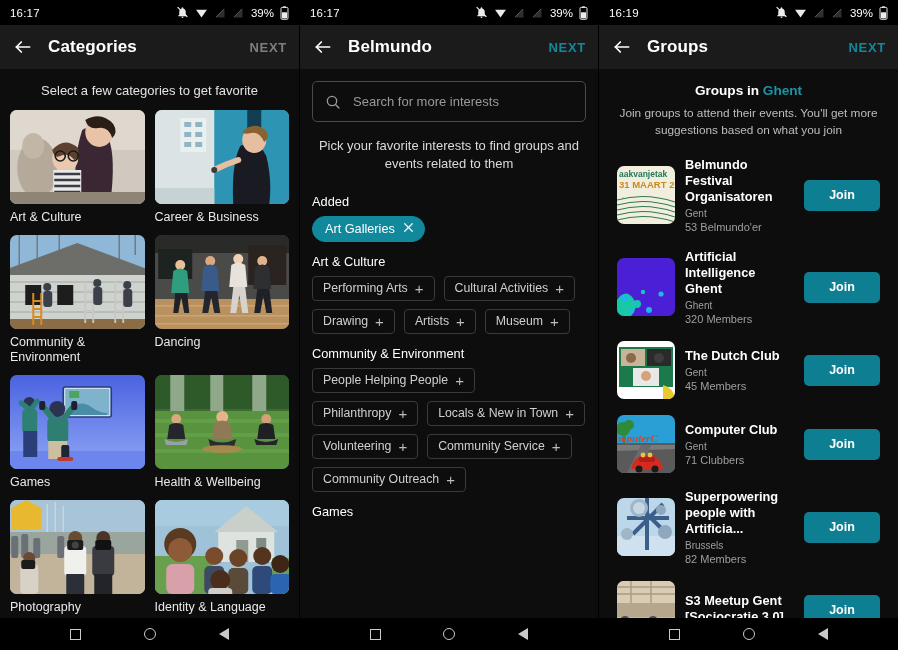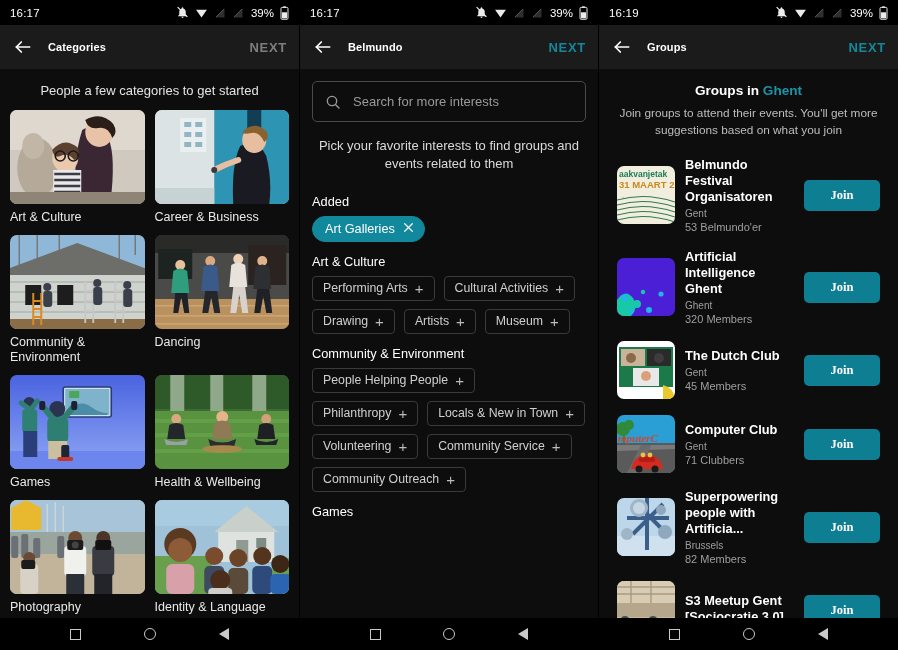--- a/index.html
+++ b/index.html
@@ -45,21 +45,21 @@
     display: flex; align-items: center;
     padding: 0 12px;
     gap: 14px;
   }
   .back-btn {
     width: 22px; height: 22px;
     display: flex; align-items: center; justify-content: center;
     cursor: pointer;
   }
   .appbar-title {
-    color: #fff; font-size: 11px; font-weight: bold;
+    color: #fff; font-size: 17px; font-weight: bold;
     letter-spacing: .1px;
   }
   .next-btn {
     margin-left: auto;
     font-size: 13px; font-weight: bold; letter-spacing: .7px;
     cursor: pointer;
   }
   .next-btn.disabled { color: #7e7e7e; }
   .next-btn.active { color: #12889d; }
 
@@ -177,21 +177,21 @@
   .group-city { color: #9f9f9f; font-size: 10px; margin-top: 3px; }
   .group-members { color: #9f9f9f; font-size: 11px; margin-top: 2px; }
   .join-btn {
     flex: 0 0 auto;
     background: #0e7e92;
     color: #fff;
     font-size: 12.5px; font-weight: bold;
     border: none; border-radius: 5px;
     width: 76px; height: 31px;
     cursor: pointer;
-    font-family: Liberation Serif, serif;
+    font-family: Liberation Sans, sans-serif;
   }
 
   
   .navbar {
     position: absolute; left: 0; right: 0; bottom: 0;
     height: 32px;
     background: #000;
     display: flex; align-items: center; justify-content: center;
     gap: 58px;
   }
@@ -243,21 +243,21 @@
         <svg width="20" height="20" viewBox="0 0 24 24" fill="none" stroke="#fff" stroke-width="2" stroke-linecap="round" stroke-linejoin="round">
             <line x1="20" y1="12" x2="4" y2="12"></line>
             <polyline points="10,6 4,12 10,18"></polyline>
           </svg>
       </span>
       <span class="appbar-title">Categories</span>
       <span class="next-btn disabled">NEXT</span>
     </div>
 
     <div class="body">
-      <div class="cat-intro">People a few categories to get started</div>
+      <div class="cat-intro">Select a few categories to get favorite</div>
       <div class="cat-grid">
 
         <div class="cat-card">
           <div class="cat-thumb">
             <svg viewBox="0 0 140 94" preserveAspectRatio="xMidYMid slice">
               <rect width="140" height="94" fill="#cfc9c0"></rect>
               <rect x="0" y="0" width="140" height="40" fill="#ded8cf"></rect>
               <ellipse cx="30" cy="58" rx="20" ry="30" fill="#b5aa9a"></ellipse>
               <ellipse cx="26" cy="36" rx="11" ry="13" fill="#c2b7a7"></ellipse>
               <path d="M75 20 q16 -10 26 8 q8 18 2 66 h-34 q-4 -44 6 -74z" fill="#3a2733"></path>

